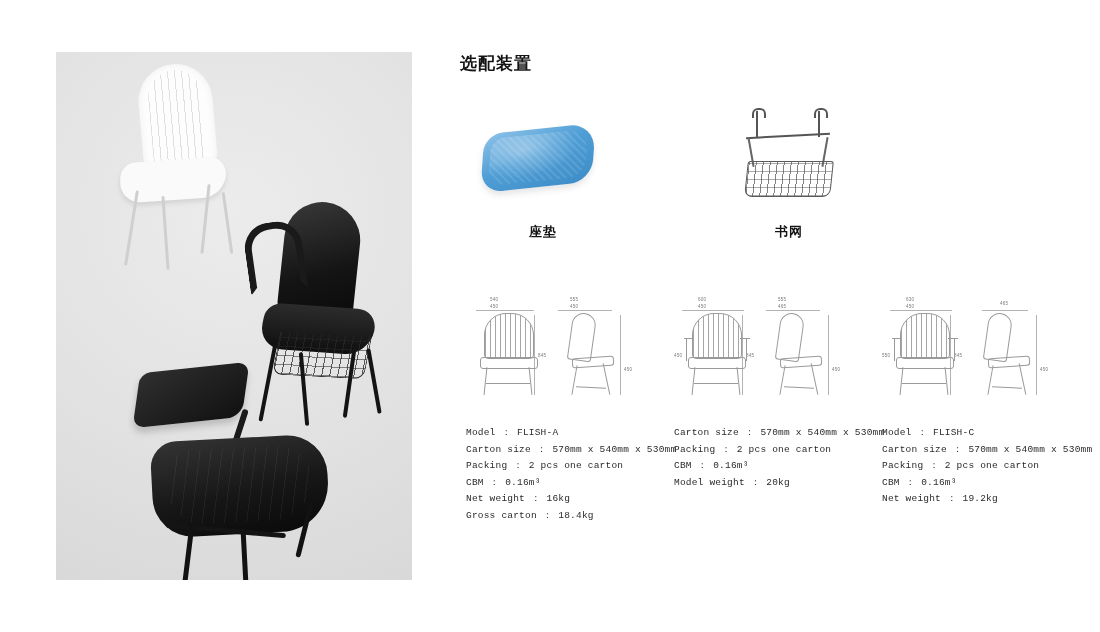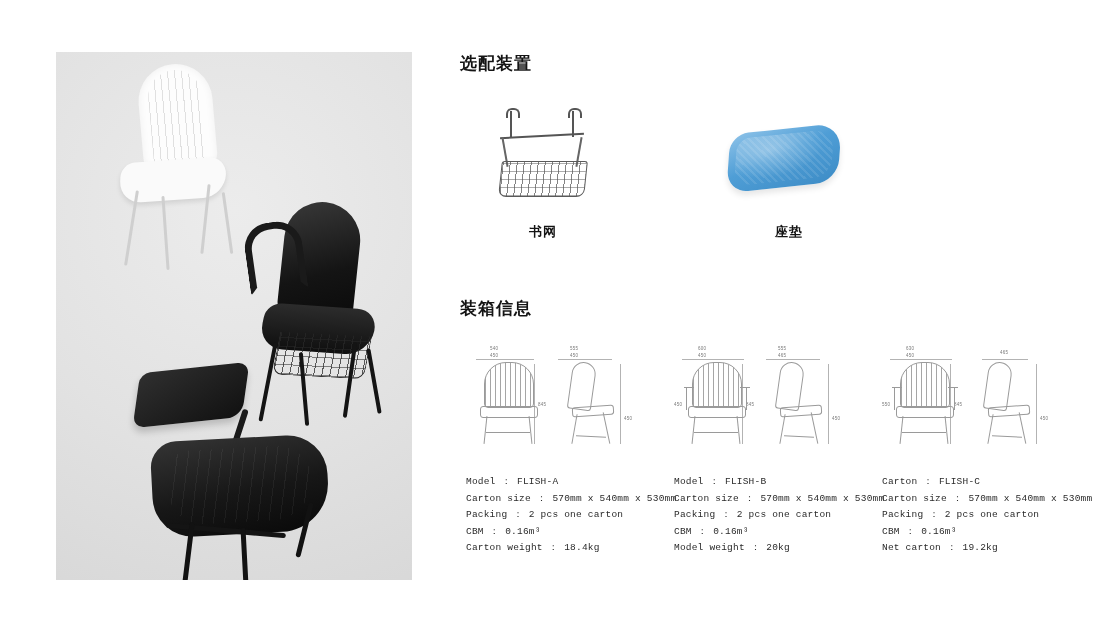--- a/index.html
+++ b/index.html
@@ -519,47 +519,46 @@
       </div>
 
     </div>
   </div>
 
   <div class="content">
 
     <h2 class="section-title">选配装置</h2>
 
     <div class="accessories">
+
+      <div class="acc-item">
+        <div class="acc-art">
+          <div class="cushion"></div>
+        </div>
+        <div class="acc-label">座垫</div>
+      </div>
 
       <div class="acc-item">
         <div class="acc-art">
           <div class="basket-art">
             <div class="basket-hook h1"></div>
             <div class="basket-hook h2"></div>
             <div class="basket-rail"></div>
             <div class="basket-wire w1"></div>
             <div class="basket-wire w2"></div>
             <div class="basket-box"></div>
           </div>
         </div>
         <div class="acc-label">书网</div>
       </div>
 
-      <div class="acc-item">
-        <div class="acc-art">
-          <div class="cushion"></div>
-        </div>
-        <div class="acc-label">座垫</div>
-      </div>
-
     </div>
 
     <div class="packing-section">
 
-      <h2 class="section-title second">装箱信息</h2>
 
       <div class="packing-row">
 
         <div class="pack-col">
           <div class="drawings">
             <div class="dim-label" style="left:24px; top:0px;">540</div>
             <div class="dim-label" style="left:24px; top:7px;">450</div>
             <div class="dim-line h" style="left:10px; top:13px; width:58px;"></div>
             <div class="dim-label" style="left:104px; top:0px;">555</div>
             <div class="dim-label" style="left:104px; top:7px;">450</div>
@@ -583,21 +582,22 @@
               <div class="ts-leg b"></div>
               <div class="ts-bar"></div>
             </div>
           </div>
 
           <div class="spec">
             <div>Model ： FLISH-A</div>
             <div>Carton size ： 570mm x 540mm x 530mm</div>
             <div>Packing ： 2 pcs one carton</div>
             <div>CBM ： 0.16m³</div>
-            <div>Carton weight ： 18.4kg</div>
+            <div>Net weight ： 16kg</div>
+            <div>Gross carton ： 18.4kg</div>
           </div>
         </div>
 
         <div class="pack-col">
           <div class="drawings">
             <div class="dim-label" style="left:24px; top:0px;">600</div>
             <div class="dim-label" style="left:24px; top:7px;">450</div>
             <div class="dim-line h" style="left:8px; top:13px; width:62px;"></div>
             <div class="dim-label" style="left:104px; top:0px;">555</div>
             <div class="dim-label" style="left:104px; top:7px;">465</div>
@@ -622,21 +622,20 @@
             <div class="tech side">
               <div class="ts-back"></div>
               <div class="ts-seat"></div>
               <div class="ts-leg a"></div>
               <div class="ts-leg b"></div>
               <div class="ts-bar"></div>
             </div>
           </div>
 
           <div class="spec">
-            <div>Model ： FLISH-B</div>
             <div>Carton size ： 570mm x 540mm x 530mm</div>
             <div>Packing ： 2 pcs one carton</div>
             <div>CBM ： 0.16m³</div>
             <div>Model weight ： 20kg</div>
           </div>
         </div>
 
         <div class="pack-col">
           <div class="drawings">
             <div class="dim-label" style="left:24px; top:0px;">630</div>
@@ -664,25 +663,25 @@
             <div class="tech side">
               <div class="ts-back"></div>
               <div class="ts-seat"></div>
               <div class="ts-leg a"></div>
               <div class="ts-leg b"></div>
               <div class="ts-bar"></div>
             </div>
           </div>
 
           <div class="spec">
-            <div>Carton ： FLISH-C</div>
+            <div>Model ： FLISH-C</div>
             <div>Carton size ： 570mm x 540mm x 530mm</div>
             <div>Packing ： 2 pcs one carton</div>
             <div>CBM ： 0.16m³</div>
-            <div>Net carton ： 19.2kg</div>
+            <div>Net weight ： 19.2kg</div>
           </div>
         </div>
 
       </div>
     </div>
   </div>
 
 </div>
 
 </body></html>

